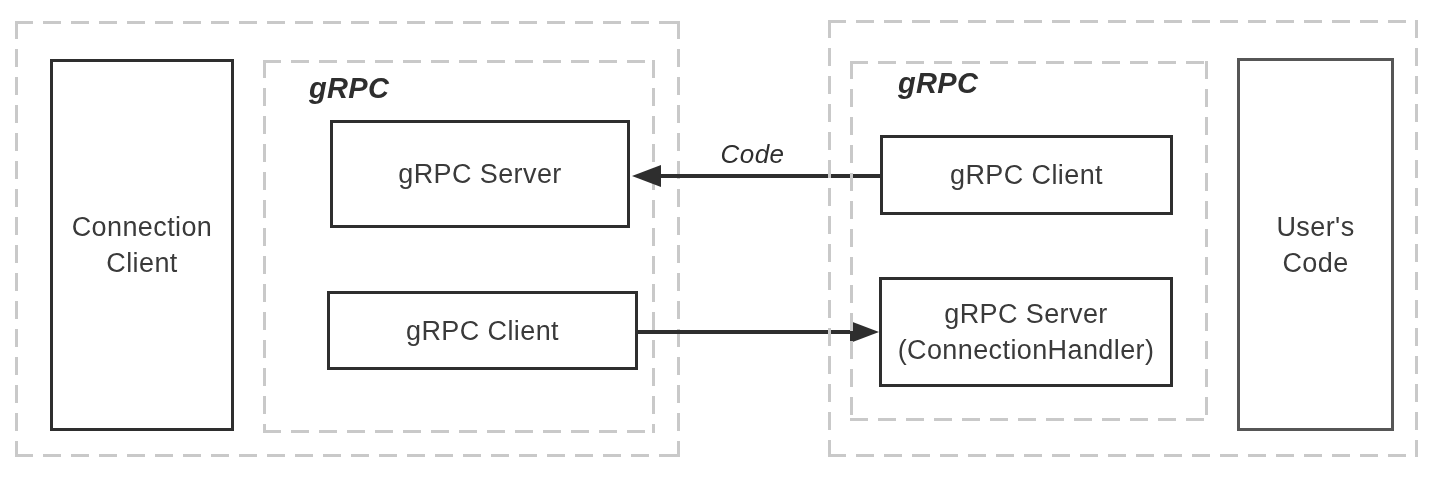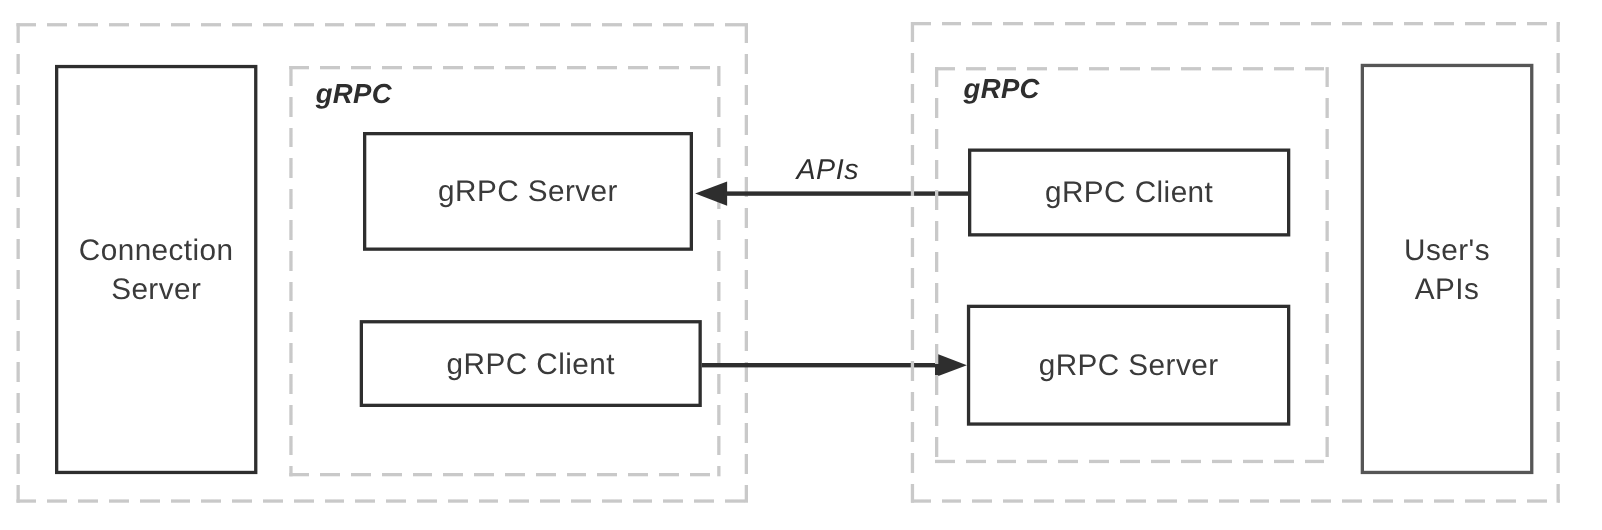--- a/index.html
+++ b/index.html
@@ -44,25 +44,26 @@
     flex-direction:column;
     text-align:center;
     font-size:27px;
     line-height:36px;
     letter-spacing:.4px;
     color:var(--text);
   }
   .users-code{border-color:var(--users-code-border);}
   .grpc-label{
     position:absolute;
-    font-size:25px;
+    font-size:29px;
     font-style:italic;
     font-weight:700;
     letter-spacing:.3px;
     color:var(--box-border);
+    margin-left:22px;
   }
   .arrow-label{
     position:absolute;
     font-size:26px;
     font-style:italic;
     letter-spacing:.5px;
     text-align:center;
     color:var(--box-border);
   }
   .arrow-line{
@@ -81,53 +82,54 @@
   .inner-text{max-width:150px;}
 </style>
 </head>
 <body>
 
 <div class="canvas">
 
   <div class="dashed-box" style="left:15px;top:21px;width:665px;height:436px;"></div>
 
   <div class="solid-box" style="left:50px;top:59px;width:184px;height:372px;">
-    <div class="inner-text" style="max-width:160px;">Connection Server</div>
+    <div class="inner-text" style="max-width:160px;">Connection Client</div>
   </div>
 
   <div class="dashed-box" style="left:263px;top:60px;width:392px;height:373px;"></div>
 
   <div class="grpc-label" style="left:287px;top:72px;">gRPC</div>
 
   <div class="solid-box" style="left:330px;top:120px;width:300px;height:108px;">
     <div>gRPC Server</div>
   </div>
 
   <div class="solid-box" style="left:327px;top:291px;width:311px;height:79px;">
     <div>gRPC Client</div>
   </div>
 
-  <div class="arrow-label" style="left:660px;top:139px;width:185px;">APIs</div>
+  <div class="arrow-label" style="left:660px;top:139px;width:185px;">Code</div>
   <div class="arrowhead left" style="left:632px;top:165px;"></div>
   <div class="arrow-line" style="left:658px;top:174px;width:222px;"></div>
 
   <div class="arrow-line" style="left:638px;top:330px;width:214px;"></div>
   <div class="arrowhead right" style="left:850px;top:321px;"></div>
 
   <div class="dashed-box" style="left:828px;top:20px;width:590px;height:437px;"></div>
 
   <div class="dashed-box" style="left:850px;top:61px;width:358px;height:360px;"></div>
 
   <div class="grpc-label" style="left:876px;top:67px;">gRPC</div>
 
   <div class="solid-box" style="left:880px;top:135px;width:293px;height:80px;">
     <div>gRPC Client</div>
   </div>
 
   <div class="solid-box" style="left:879px;top:277px;width:294px;height:110px;">
     <div>gRPC Server</div>
+    <div>(ConnectionHandler)</div>
   </div>
 
   <div class="solid-box users-code" style="left:1237px;top:58px;width:157px;height:373px;">
-    <div class="inner-text" style="max-width:110px;">User's APIs</div>
+    <div class="inner-text" style="max-width:110px;">User's Code</div>
   </div>
 
 </div>
 
 </body></html>

